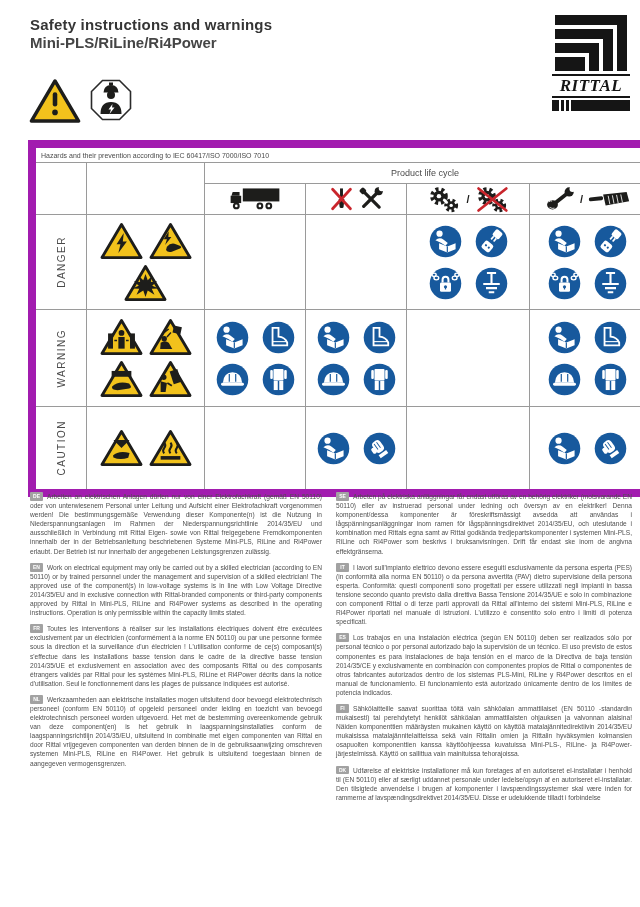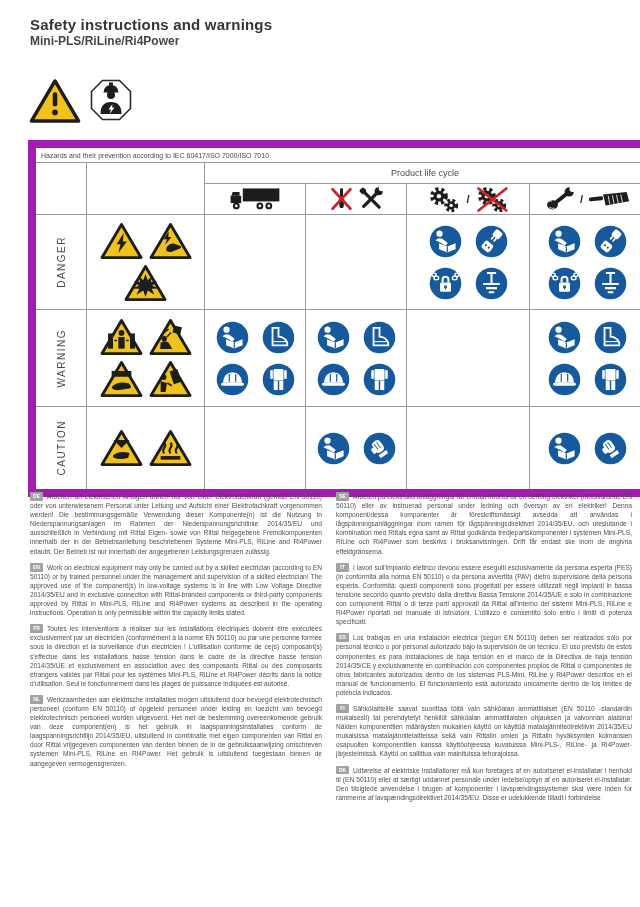--- a/index.html
+++ b/index.html
@@ -2,21 +2,21 @@
 <html><head>
 <meta charset="utf-8">
 <style>
   html,body{margin:0;padding:0;background:#fff;}
   .page{position:relative;width:640px;height:807px;background:#fff;overflow:hidden;
         font-family:"Liberation Sans", sans-serif;color:#3d3d3d;}
   
   .titles{position:absolute;left:30px;top:16px;}
   .titles h1{margin:0;font-size:15px;font-weight:bold;color:#353535;letter-spacing:.2px;}
   .titles h2{margin:2px 0 0;font-size:10.5px;font-weight:bold;color:#454545;}
-  .titles h3{margin:1px 0 0;font-size:12px;font-weight:bold;color:#454545;}
+  .titles h3{margin:1px 0 0;font-size:15px;font-weight:bold;color:#454545;}
   .header-icons{position:absolute;left:29px;top:78px;display:flex;align-items:flex-start;gap:8px;}
   
   .logo{position:absolute;right:10px;top:15px;width:78px;}
   .logo .mark{display:block;margin:0 auto;}
   .logo .word{margin-top:3px;border-top:2.5px solid #151515;border-bottom:2.5px solid #151515;
       font-family:"Liberation Serif", serif;font-style:italic;font-weight:bold;font-size:17px;
       color:#151515;text-align:center;line-height:1.15;letter-spacing:.5px;}
   .logo .bar{position:relative;margin-top:2.5px;height:11px;background:#151515;}
   .logo .bar .slit{position:absolute;top:0;bottom:0;width:2px;background:#fff;}
   
@@ -66,20 +66,34 @@
           <polygon points="13.5,2.5 30.5,2.5 41.5,13.5 41.5,30.5 30.5,41.5 13.5,41.5 2.5,30.5 2.5,13.5" fill="#fff" stroke="#2a2a2a" stroke-width="1.6"></polygon>
           <rect x="20" y="4.5" width="4" height="3" fill="#1d1d1b"></rect>
           <path d="M14.5 14.5 q0.5 -7.5 7.5 -7.5 q7 0 7.5 7.5 Z" fill="#1d1d1b"></path>
           <circle cx="22" cy="17" r="4" fill="#1d1d1b"></circle>
           <path d="M11.5 36 q0 -12 10.5 -12 q10.5 0 10.5 12 Z" fill="#1d1d1b"></path>
           <polygon points="23.5,26 19.5,31.5 22,31.5 20.5,36 25.5,29.5 23,29.5" fill="#fff"></polygon>
         </svg>
       </span>
     </div>
 
+  <div class="logo">
+    <svg class="mark" width="76" height="56" viewBox="0 0 76 56">
+      <path d="M2 0 H74 V56 H64 V10 H2 Z" fill="#151515"></path>
+      <path d="M2 14 H60 V56 H50 V24 H2 Z" fill="#151515"></path>
+      <path d="M2 28 H46 V56 H36 V38 H2 Z" fill="#151515"></path>
+      <path d="M2 42 H32 V56 H2 Z" fill="#151515"></path>
+    </svg>
+    <div class="word">RITTAL</div>
+    <div class="bar">
+      <span class="slit" style="left:7px"></span>
+      <span class="slit" style="left:12px"></span>
+      <span class="slit" style="left:17px"></span>
+    </div>
+  </div>
 
   <div id="table-grid">
     <div class="cell c-caption">Hazards and their prevention according to IEC 60417/ISO 7000/ISO 7010</div>
     <div class="cell c-sp1"></div>
     <div class="cell c-sp2"></div>
     <div class="cell c-lct">Product life cycle</div>
   <div class="cell lc" style="grid-area: 3 / 3 / 4 / 4;">
         <span class="iconwrap">
           <svg width="52" height="26" viewBox="0 0 64 32">
             <rect x="17" y="3" width="45" height="16" fill="#1d1d1b"></rect>

